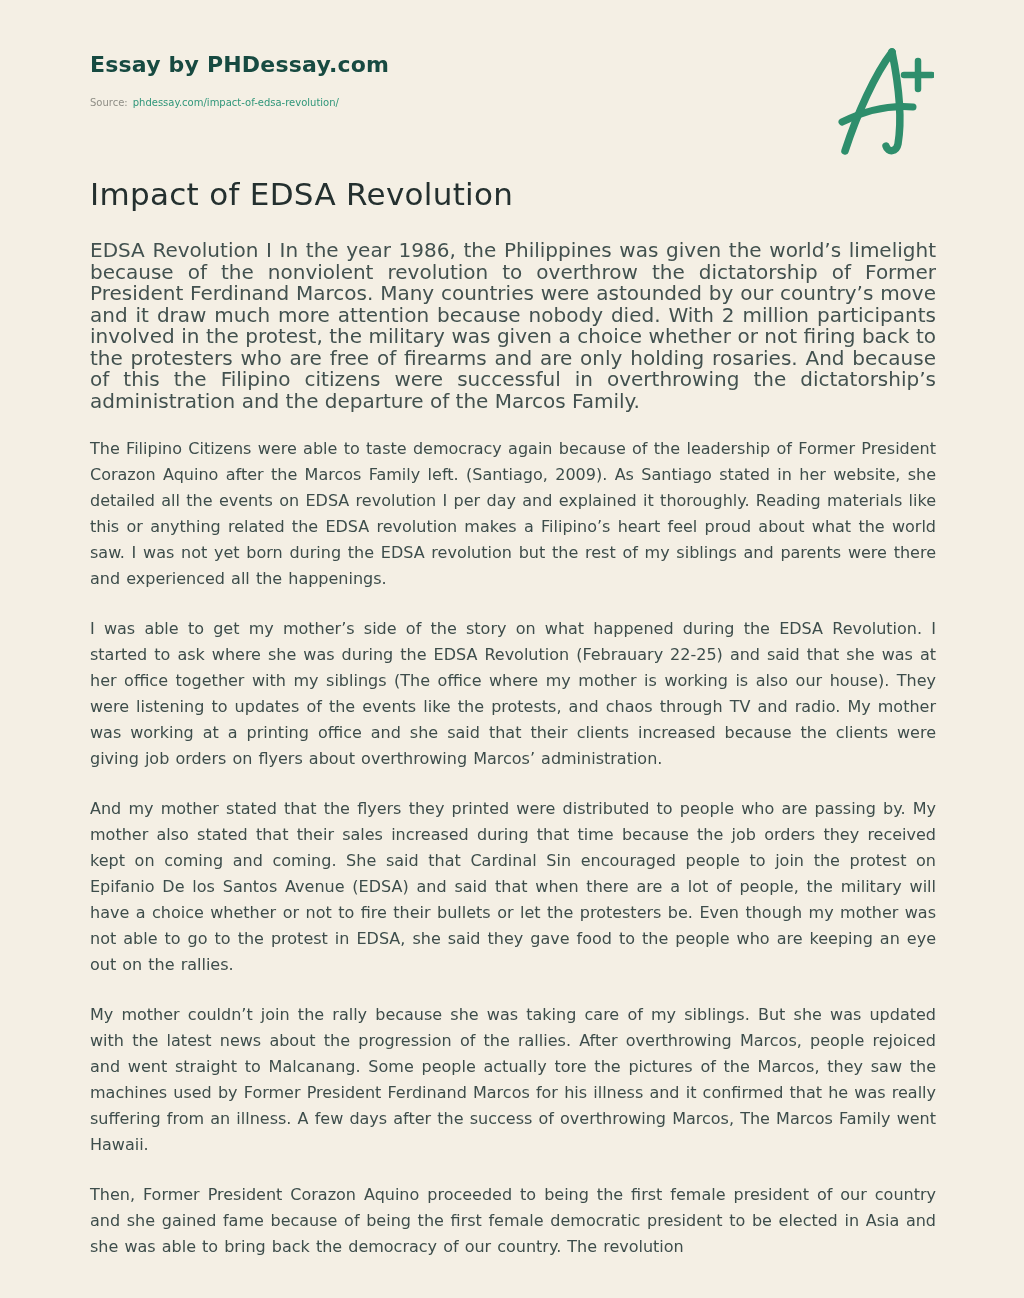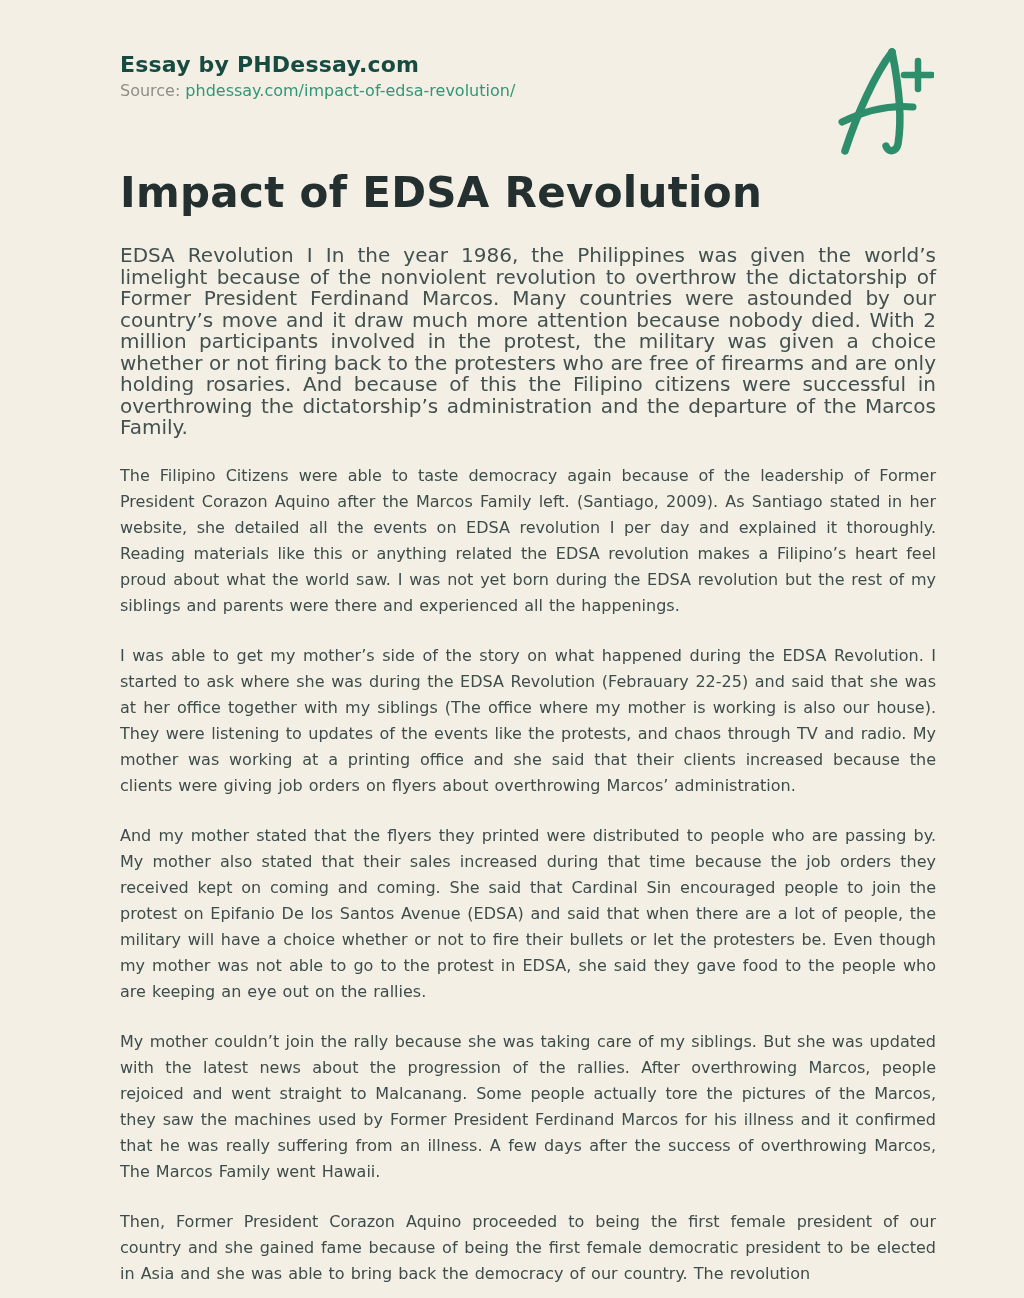--- a/index.html
+++ b/index.html
@@ -6,52 +6,52 @@
   html, body {
     width: 1024px; height: 1298px;
     overflow: hidden;
   }
   body {
     background: #f4efe4;
     font-family: "DejaVu Sans", "Liberation Sans", sans-serif;
   }
   .page {
     width: 1024px; height: 1298px;
-    padding: 52px 88px 0 120px;
+    padding: 52px 88px 0 90px;
     overflow: hidden;
     position: relative;
   }
   .header { position: relative; }
   .byline {
     font-size: 22px;
     font-weight: 700;
     letter-spacing: 0.2px;
     color: #174a41;
   }
   .source-line {
-    margin-top: 4px;
-    font-size: 16px;
+    margin-top: 20px;
+    font-size: 10px;
   }
   .source-label { color: #8f8e86; margin-right: 5px; }
   .source-link {
     color: #2f9679;
     text-decoration: none;
     cursor: pointer;
   }
   .logo {
     position: absolute;
     right: 2px;
     top: -6px;
     width: 96px;
     height: 112px;
   }
   .title {
     margin-top: 68px;
-    font-size: 42px;
-    font-weight: 700;
+    font-size: 31px;
+    font-weight: 400;
     letter-spacing: 0.3px;
     color: #24302f;
   }
   .lead {
     margin-top: 28px;
     font-size: 20px;
     line-height: 21.5px;
     text-align: justify;
     color: #42514f;
   }

